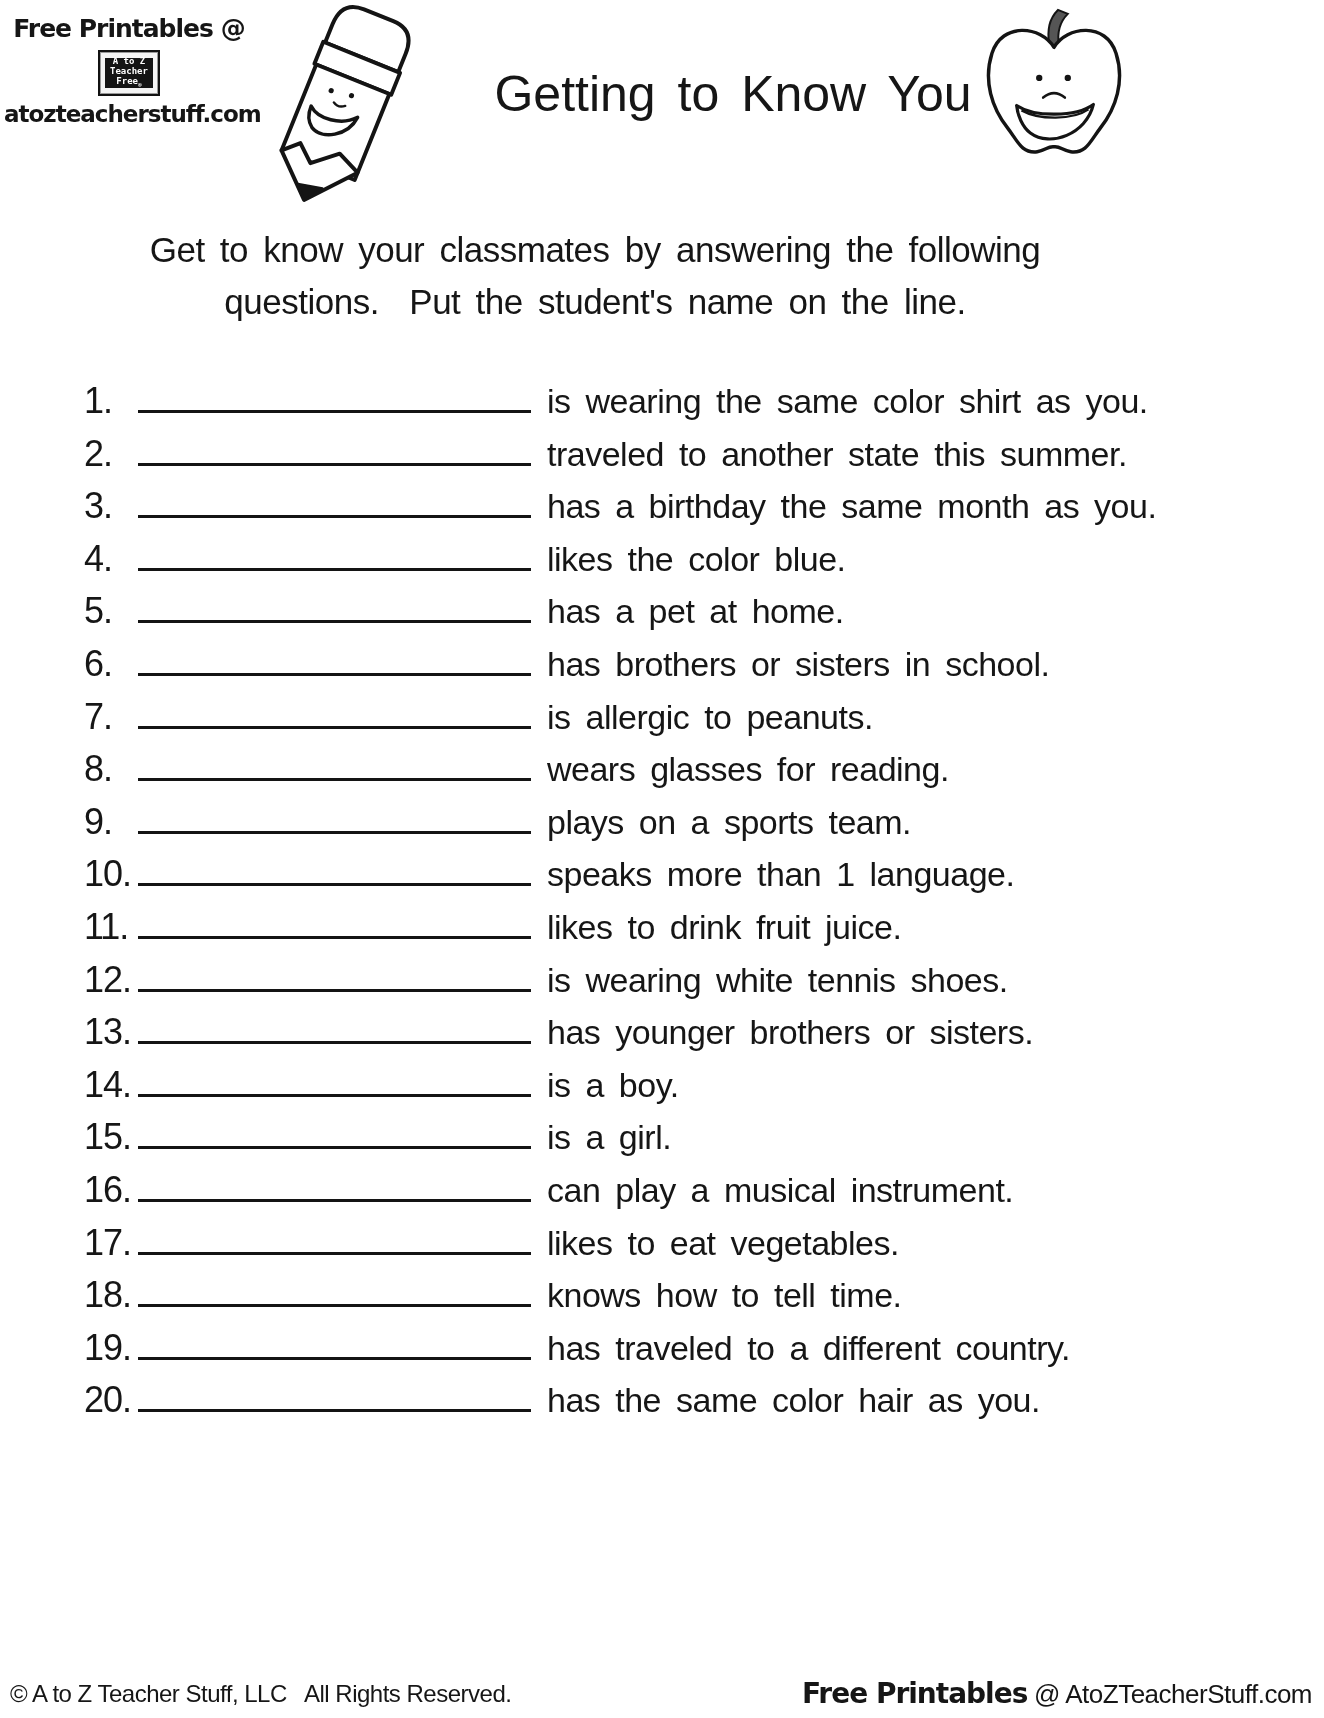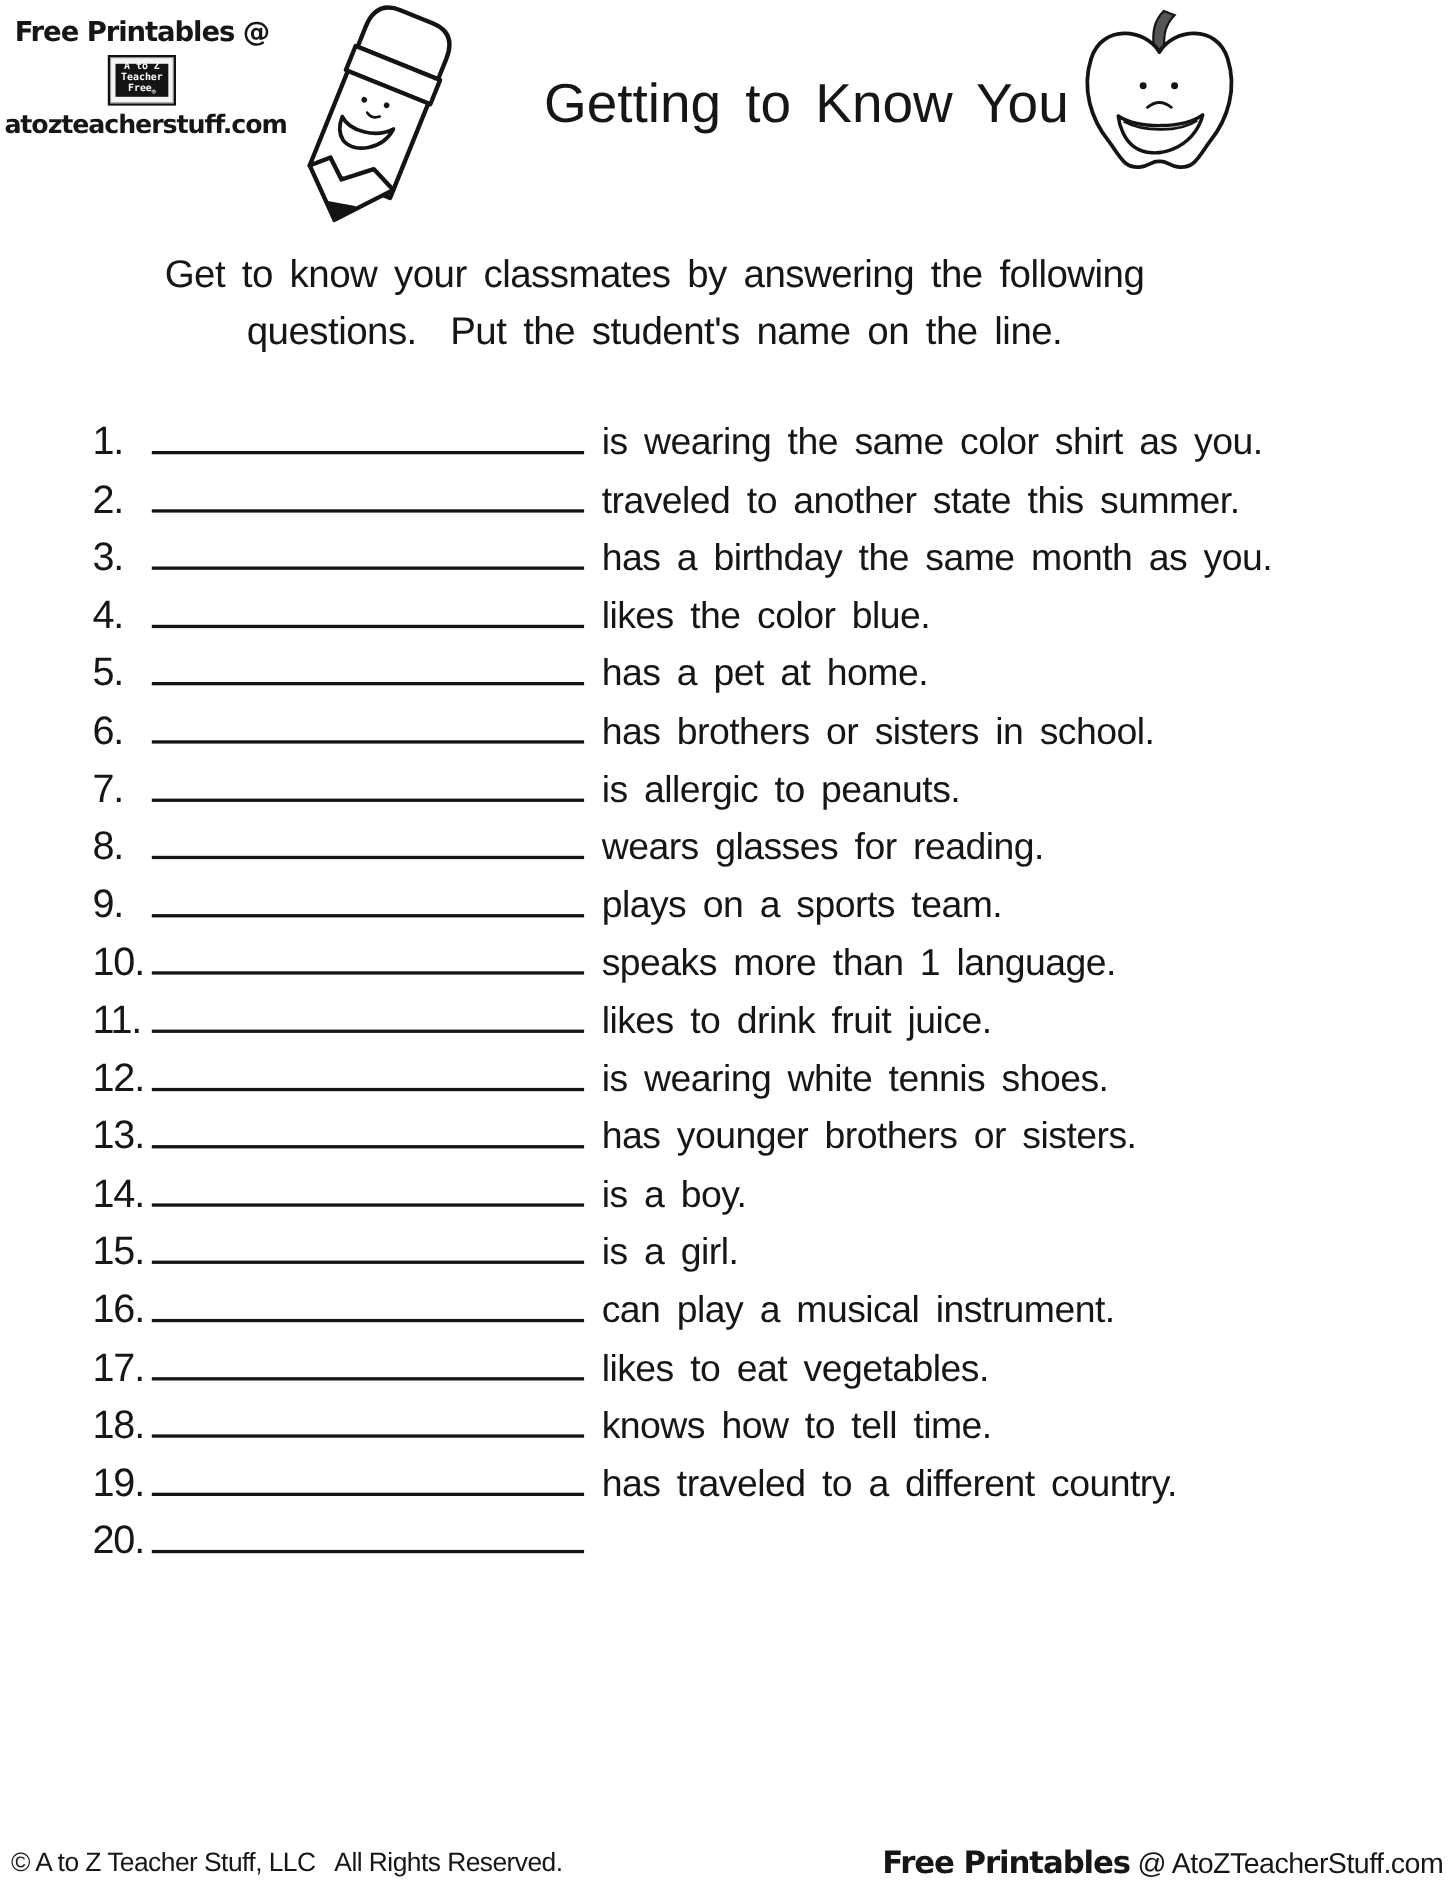--- a/index.html
+++ b/index.html
@@ -249,20 +249,21 @@
 
   <div class="q-row">
     <span class="q-num">19.</span>
     <span class="q-line"></span>
     <span class="q-text">has traveled to a different country.</span>
   </div>
 
   <div class="q-row">
     <span class="q-num">20.</span>
     <span class="q-line"></span>
+    <span class="q-text">has the same color hair as you.</span>
   </div>
 </div>
 
 <div class="footer-left">© A to Z Teacher Stuff, LLC   All Rights Reserved.</div>
 
 <div class="footer-right">
   <span class="fp">Free Printables</span><span class="site"> @ AtoZTeacherStuff.com</span>
 </div>
 
 </body></html>

